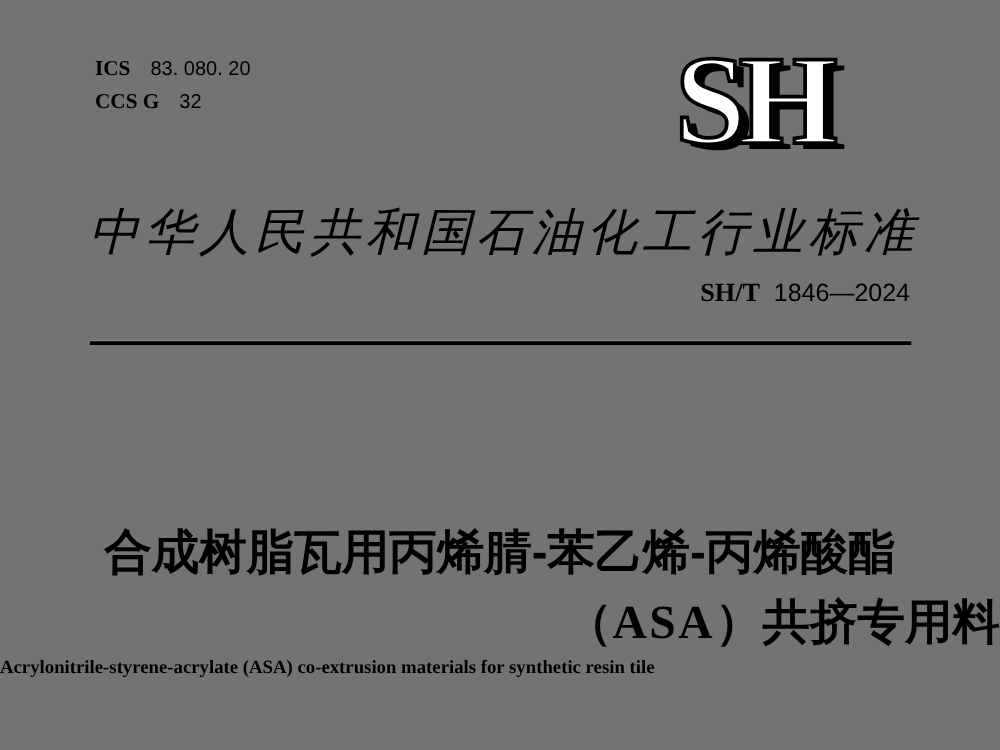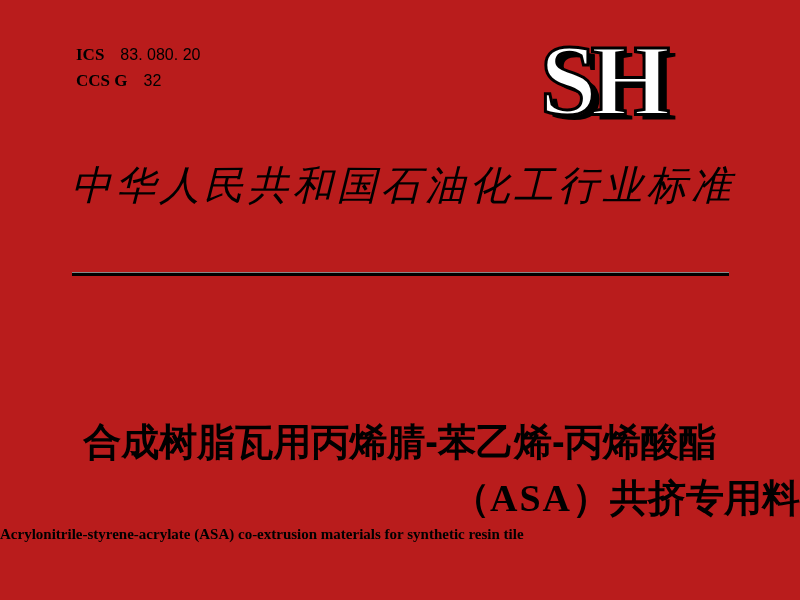--- a/index.html
+++ b/index.html
@@ -4,21 +4,21 @@
 <style>
   html, body {
     margin: 0;
     padding: 0;
     background: #ffffff;
   }
   .page {
     position: relative;
     width: 800px;
     height: 600px;
-    background: #b91c1c;
+    background: #737373;
     overflow: hidden;
     font-family: "Liberation Serif", "DejaVu Serif", serif;
     color: #000000;
   }
 
   
   .meta {
     position: absolute;
     left: 76px;
     top: 42px;
@@ -146,20 +146,24 @@
     <div class="meta-line">
       <span class="meta-label">CCS G</span>
       <span class="meta-value">32</span>
     </div>
   </div>
 
   <div class="logo">SH</div>
 
   <div class="std-name">中华人民共和国石油化工行业标准</div>
 
+  <div class="std-code">
+    <span class="code-prefix">SH/T</span>
+    <span class="code-number">1846—2024</span>
+  </div>
 
   <div class="rule"></div>
 
   <div class="title-zh line1">合成树脂瓦用丙烯腈-苯乙烯-丙烯酸酯</div>
 
   <div class="title-zh line2">
     <span>（</span><span class="asa">ASA</span><span>）共挤专用料</span>
   </div>
 
   <div class="title-en">Acrylonitrile-styrene-acrylate (ASA) co-extrusion materials for synthetic resin tile</div>

